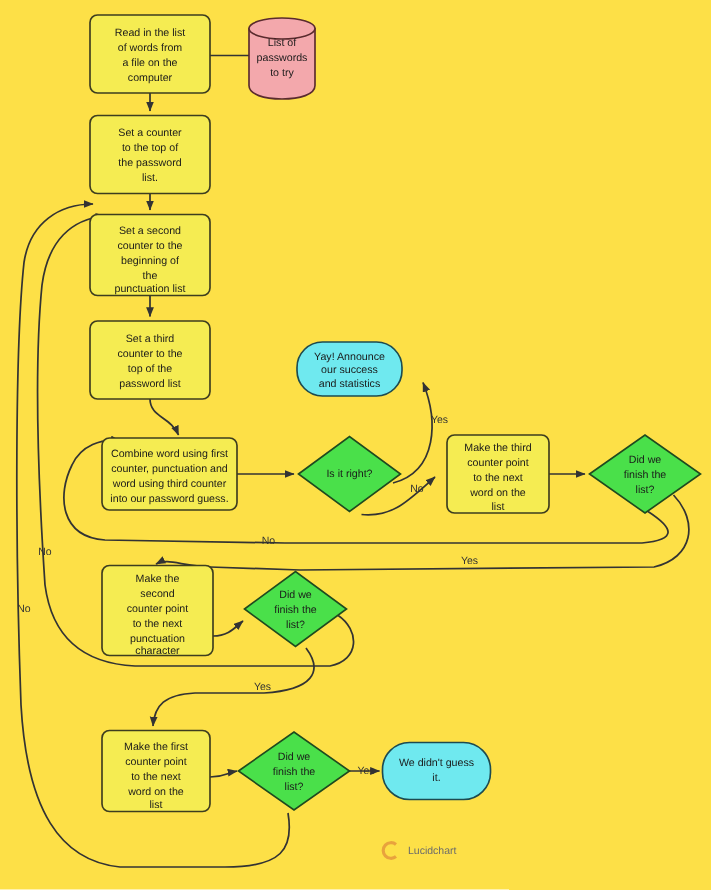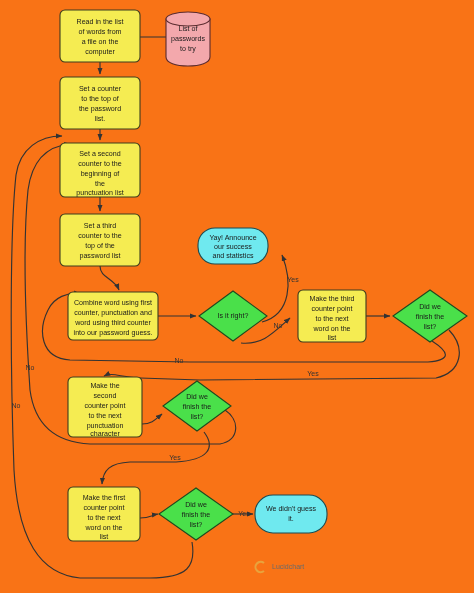--- a/index.html
+++ b/index.html
@@ -10,21 +10,21 @@
   body {
     width: 474px;
     height: 593px;
     font-family: "Liberation Sans", sans-serif;
     overflow: hidden;
   }
   #canvas {
     position: relative;
     width: 474px;
     height: 593px;
-    background: #f97316;
+    background: #fde047;
   }
   svg#flow {
     position: absolute;
     left: 0;
     top: 0;
     width: 474px;
     height: 593px;
   }
   .node-text {
     font-family: "Liberation Sans", sans-serif;

